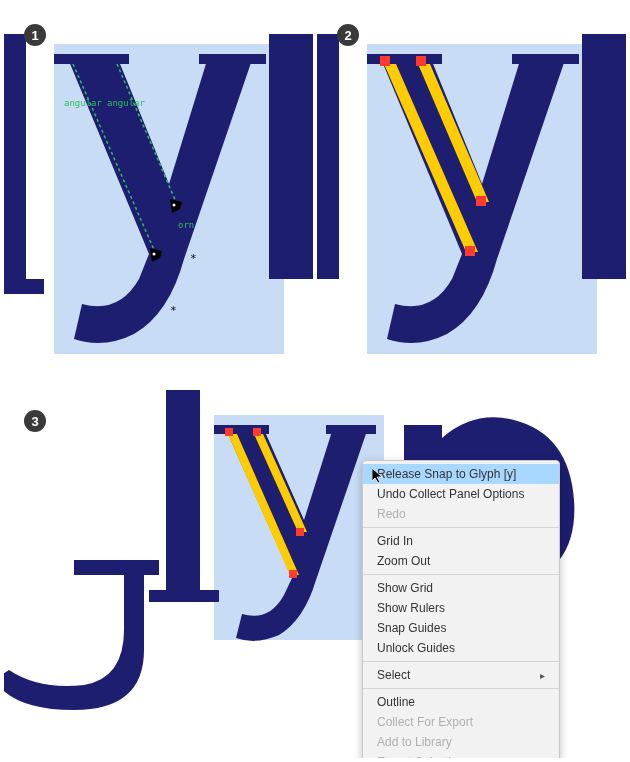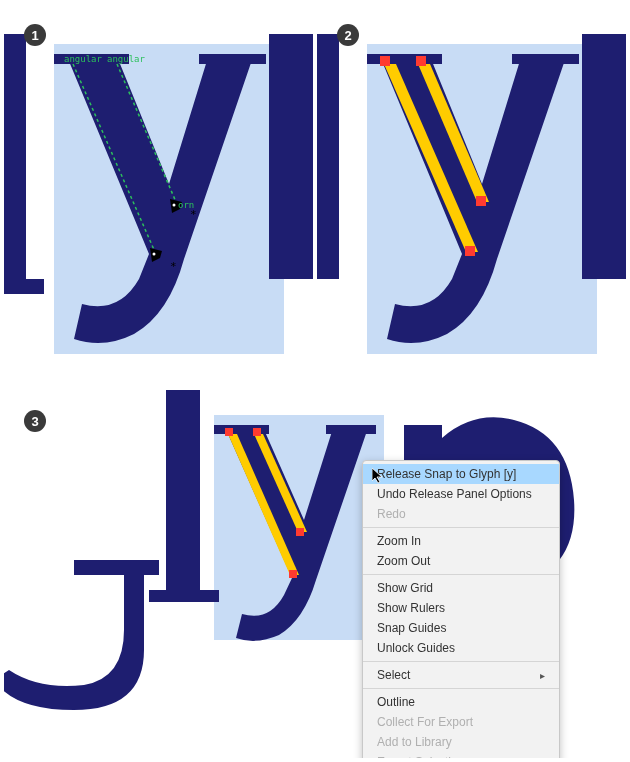--- a/index.html
+++ b/index.html
@@ -23,21 +23,21 @@
       border: 1px solid #c8c8c8; border-radius: 4px;
       box-shadow: 0 3px 8px rgba(0,0,0,0.25);
       font-size: 12px; color: #333; padding: 3px 0; z-index: 200;
     }
     .menu-item { padding: 3px 14px; display: flex; justify-content: space-between; align-items: center; }
     .menu-item.highlighted { background: #a8d8ff; }
     .menu-item.disabled { color: #b0b0b0; }
     .menu-sep { height: 1px; background: #d5d5d5; margin: 3px 0; }
     .chevron { font-size: 10px; color: #555; }
     .cursor-arrow { position: absolute; z-index: 210; pointer-events: none; }
-    .anchor-label { position: absolute; font-size: 9px; color: #2cc05c; font-family: monospace; z-index: 50; }
+    .anchor-label { position: absolute; font-size: 9px; color: #2cc05c; font-family: monospace; z-index: 50; margin-top: 44px; }
     .anchor-sq { position: absolute; width: 10px; height: 10px; background: #ff3b30; z-index: 50; }
   </style>
 </head>
 <body>
 
 <div class="panel panel-1">
   <div class="badge">1</div>
   <svg class="glyph-bg" width="309" height="382" viewBox="0 0 309 382">
 
     <rect x="50" y="40" width="230" height="310" fill="#c8dcf5"></rect>
@@ -58,21 +58,21 @@
       <path d="M0 0 L12 3 L10 10 L2 14 Z" fill="#000"></path>
       <circle cx="4" cy="6" r="1.5" fill="#fff"></circle>
     </g>
     <g transform="translate(146,244)">
       <path d="M0 0 L12 3 L10 10 L2 14 Z" fill="#000"></path>
       <circle cx="4" cy="6" r="1.5" fill="#fff"></circle>
     </g>
   </svg>
   <span class="anchor-label" style="left:60px; top:50px;">angular</span>
   <span class="anchor-label" style="left:103px; top:50px;">angular</span>
-  <span class="anchor-label" style="left:174px; top:196px; color:#2cc05c;">orn</span>
+  <span class="anchor-label" style="left:174px; top:172px; color:#2cc05c;">orn</span>
   <span class="anchor-label" style="left:186px; top:204px; color:#000; font-size:11px;">*</span>
   <span class="anchor-label" style="left:166px; top:256px; color:#000; font-size:11px;">*</span>
 </div>
 
 <div class="panel panel-2">
   <div class="badge">2</div>
   <svg class="glyph-bg" width="309" height="382" viewBox="0 0 309 382">
     <rect x="50" y="40" width="230" height="310" fill="#c8dcf5"></rect>
     <rect x="-20" y="30" width="42" height="245" fill="#1e1e70"></rect>
     <rect x="265" y="30" width="50" height="245" fill="#1e1e70"></rect>
@@ -114,28 +114,28 @@
   <div class="anchor-sq" style="left:221px; top:38px; width:8px; height:8px;"></div>
   <div class="anchor-sq" style="left:249px; top:38px; width:8px; height:8px;"></div>
   <div class="anchor-sq" style="left:292px; top:138px; width:8px; height:8px;"></div>
   <div class="anchor-sq" style="left:285px; top:180px; width:8px; height:8px;"></div>
 
   <div class="context-menu">
     <div class="menu-item highlighted">
         <span>Release Snap to Glyph [y]</span>
       </div>
     <div class="menu-item">
-        <span>Undo Release Panel Options</span>
+        <span>Undo Collect Panel Options</span>
       </div>
     <div class="menu-item disabled">
         <span>Redo</span>
       </div>
     <div class="menu-sep"></div>
     <div class="menu-item">
-        <span>Zoom In</span>
+        <span>Grid In</span>
       </div>
     <div class="menu-item">
         <span>Zoom Out</span>
       </div>
     <div class="menu-sep"></div>
     <div class="menu-item">
         <span>Show Grid</span>
       </div>
     <div class="menu-item">
         <span>Show Rulers</span>

